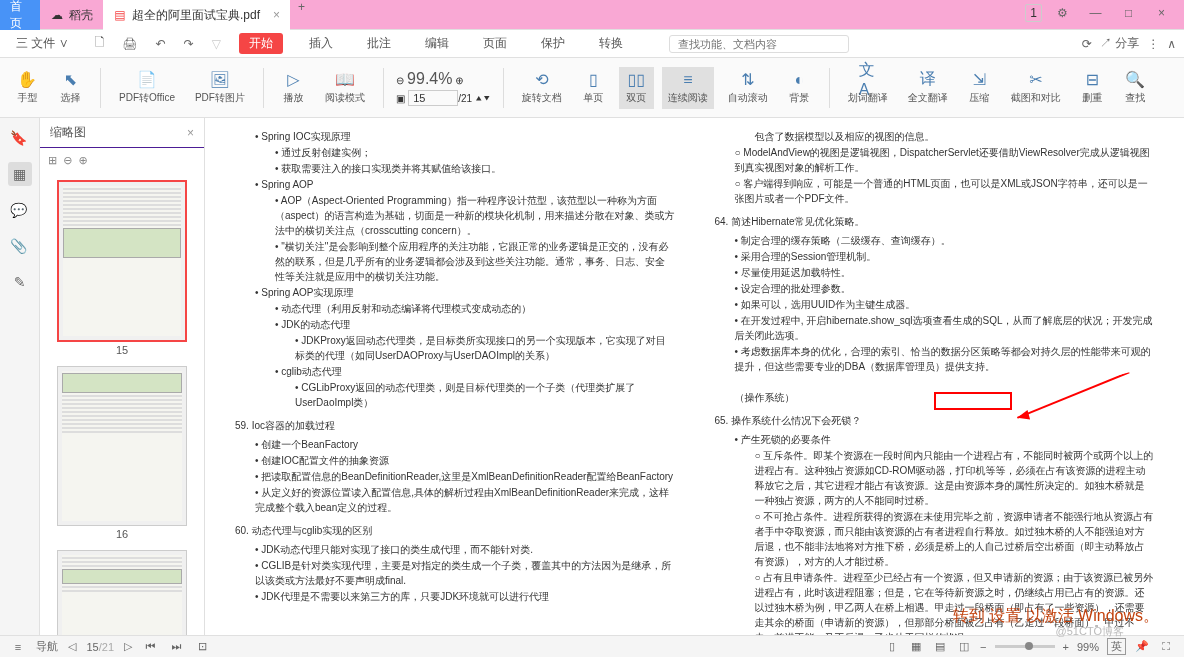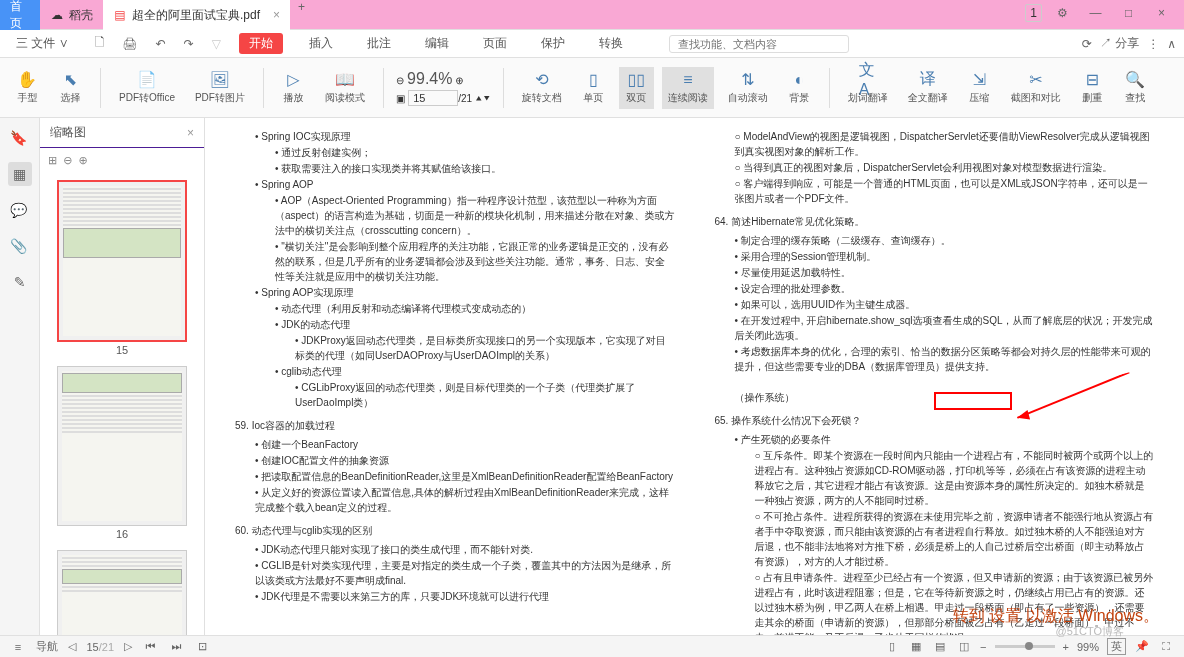--- a/index.html
+++ b/index.html
@@ -277,22 +277,22 @@
           <div class="bullet">• <span>创建IOC配置文件的抽象资源</span></div>
           <div class="bullet">• <span>把读取配置信息的BeanDefinitionReader,这里是XmlBeanDefinitionReader配置给BeanFactory</span></div>
           <div class="bullet">• <span>从定义好的资源位置读入配置信息,具体的解析过程由XmlBeanDefinitionReader来完成，这样完成整个载入bean定义的过程。</span></div>
           <div class="section-title">60. 动态代理与cglib实现的区别</div>
           <div class="bullet">• <span>JDK动态代理只能对实现了接口的类生成代理，而不能针对类.</span></div>
           <div class="bullet">• <span>CGLIB是针对类实现代理，主要是对指定的类生成一个子类，覆盖其中的方法因为是继承，所以该类或方法最好不要声明成final.</span></div>
           <div class="bullet">• <span>JDK代理是不需要以来第三方的库，只要JDK环境就可以进行代理</span></div>
 
         </div>
         <div class="col">
+          <div class="bullet2">包含了数据模型以及相应的视图的信息。</div>
           <div class="bullet">○ <span>ModelAndView的视图是逻辑视图，DispatcherServlet还要借助ViewResolver完成从逻辑视图到真实视图对象的解析工作。</span></div>
-          <div class="bullet">○ <span>当得到真正的视图对象后，DispatcherServlet会利用视图对象对模型数据进行渲染。</span></div>
           <div class="bullet">○ <span>客户端得到响应，可能是一个普通的HTML页面，也可以是XML或JSON字符串，还可以是一张图片或者一个PDF文件。</span></div>
           <div class="section-title">64. 简述Hibernate常见优化策略。</div>
           <div class="bullet">• <span>制定合理的缓存策略（二级缓存、查询缓存）。</span></div>
           <div class="bullet">• <span>采用合理的Session管理机制。</span></div>
           <div class="bullet">• <span>尽量使用延迟加载特性。</span></div>
           <div class="bullet">• <span>设定合理的批处理参数。</span></div>
           <div class="bullet">• <span>如果可以，选用UUID作为主键生成器。</span></div>
           <div class="bullet">• <span>在开发过程中, 开启hibernate.show_sql选项查看生成的SQL，从而了解底层的状况；开发完成后关闭此选项。</span></div>
           <div class="bullet">• <span>考虑数据库本身的优化，合理的索引、恰当的数据分区策略等都会对持久层的性能带来可观的提升，但这些需要专业的DBA（数据库管理员）提供支持。</span></div>
           <div style="height:14px"></div>

